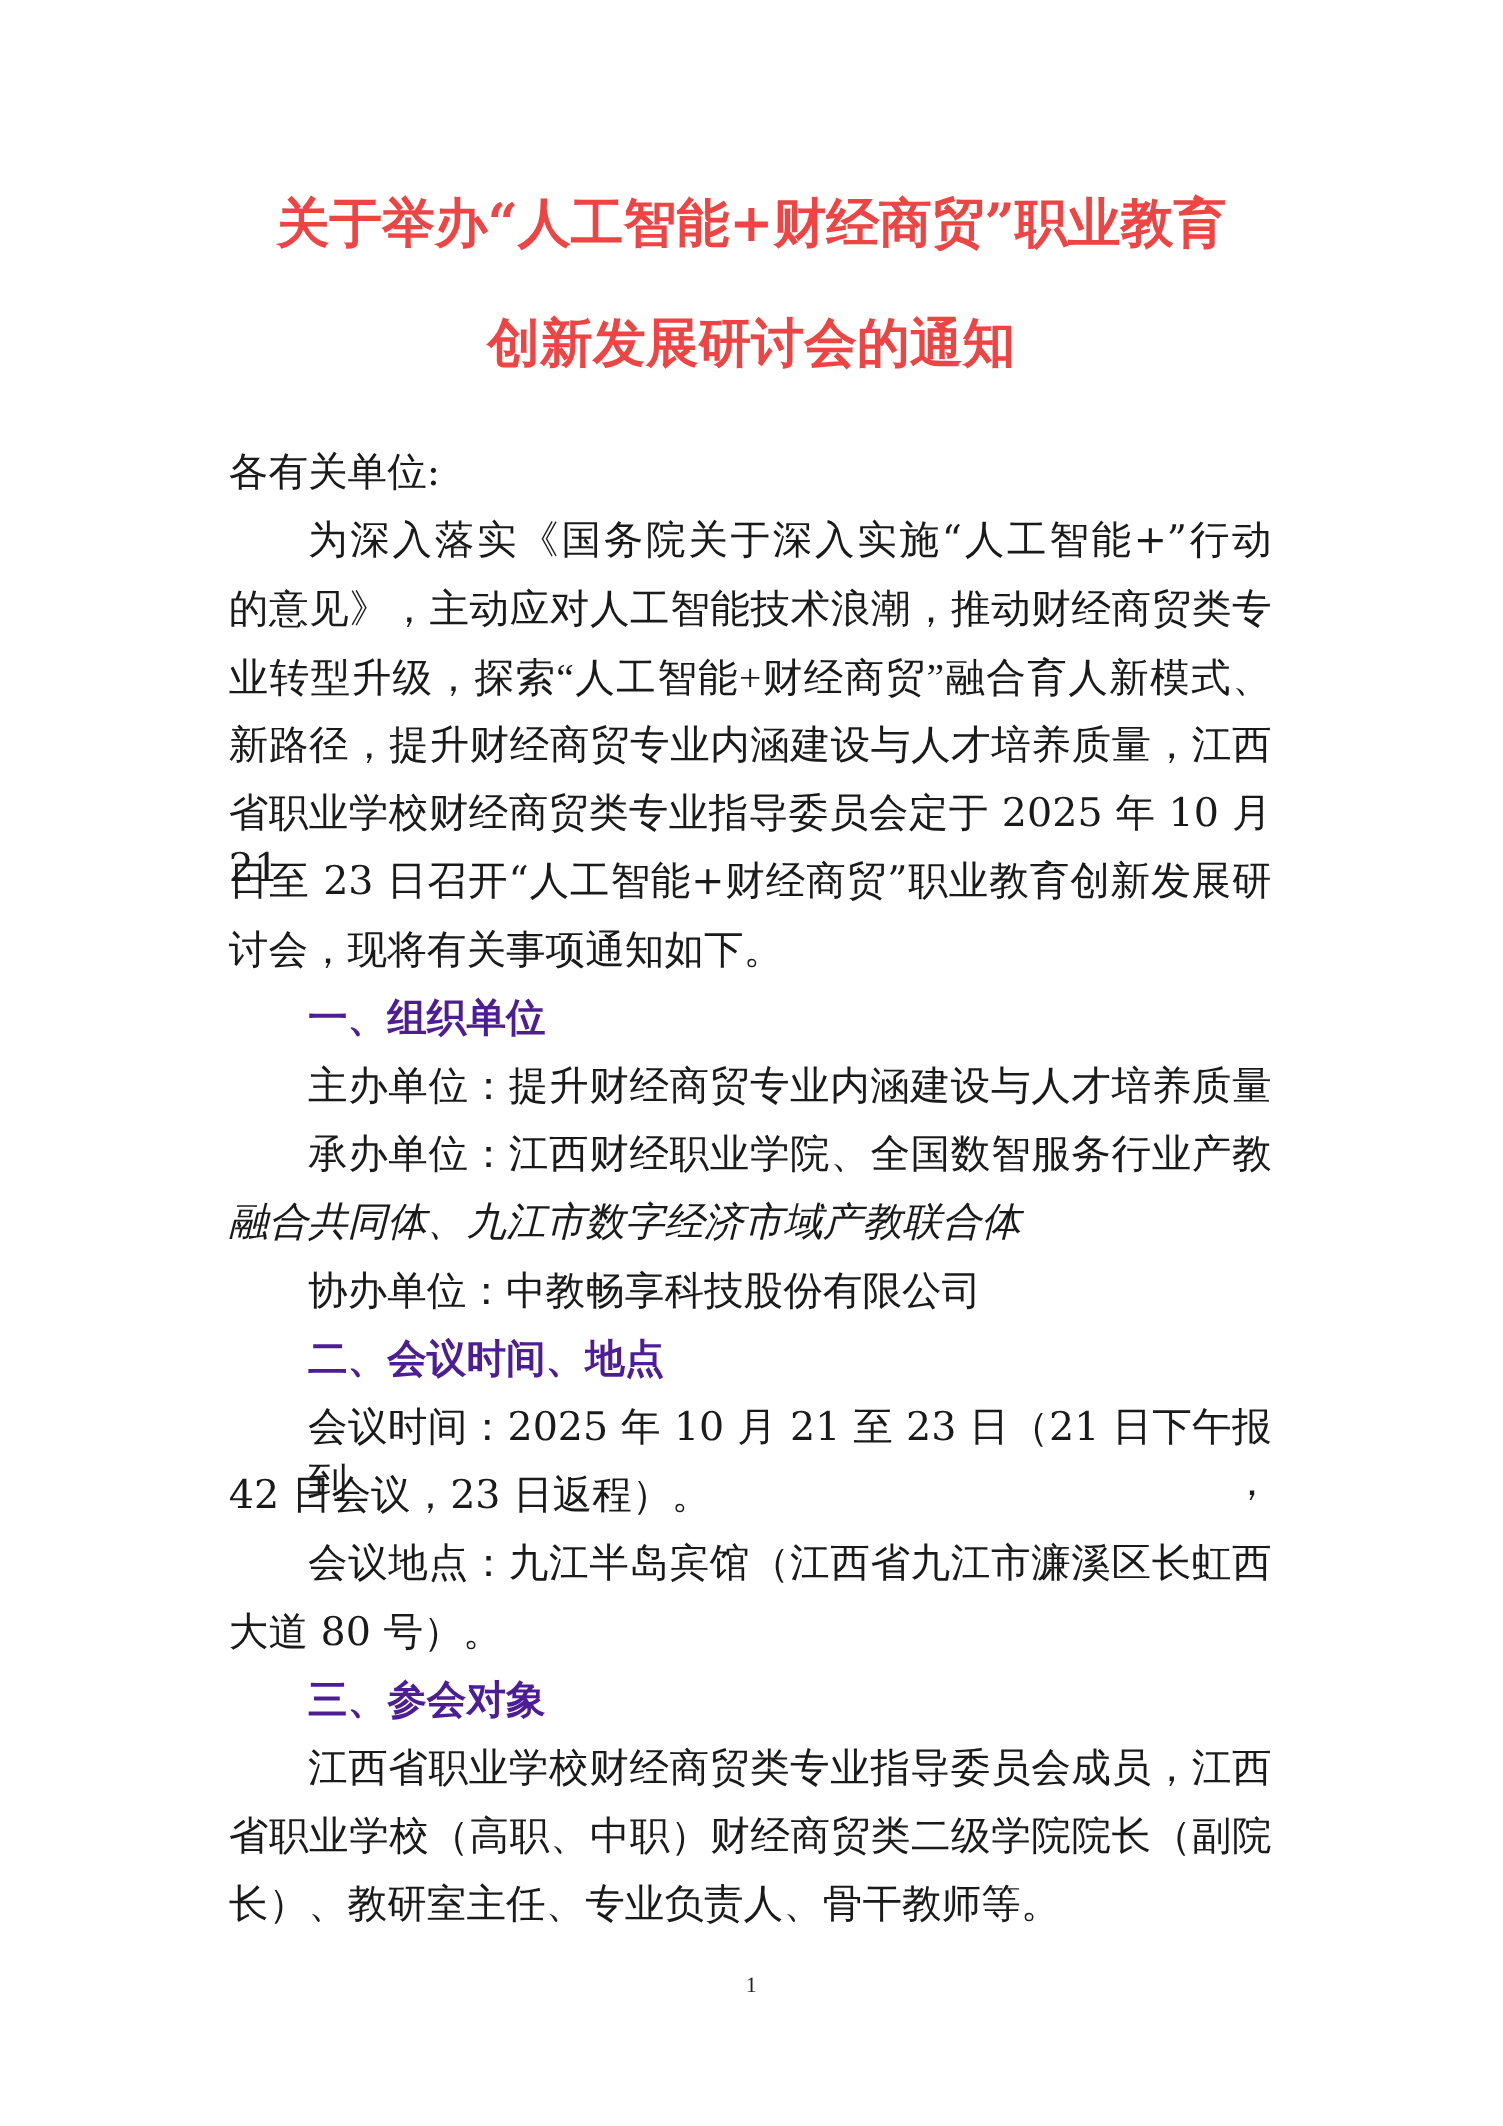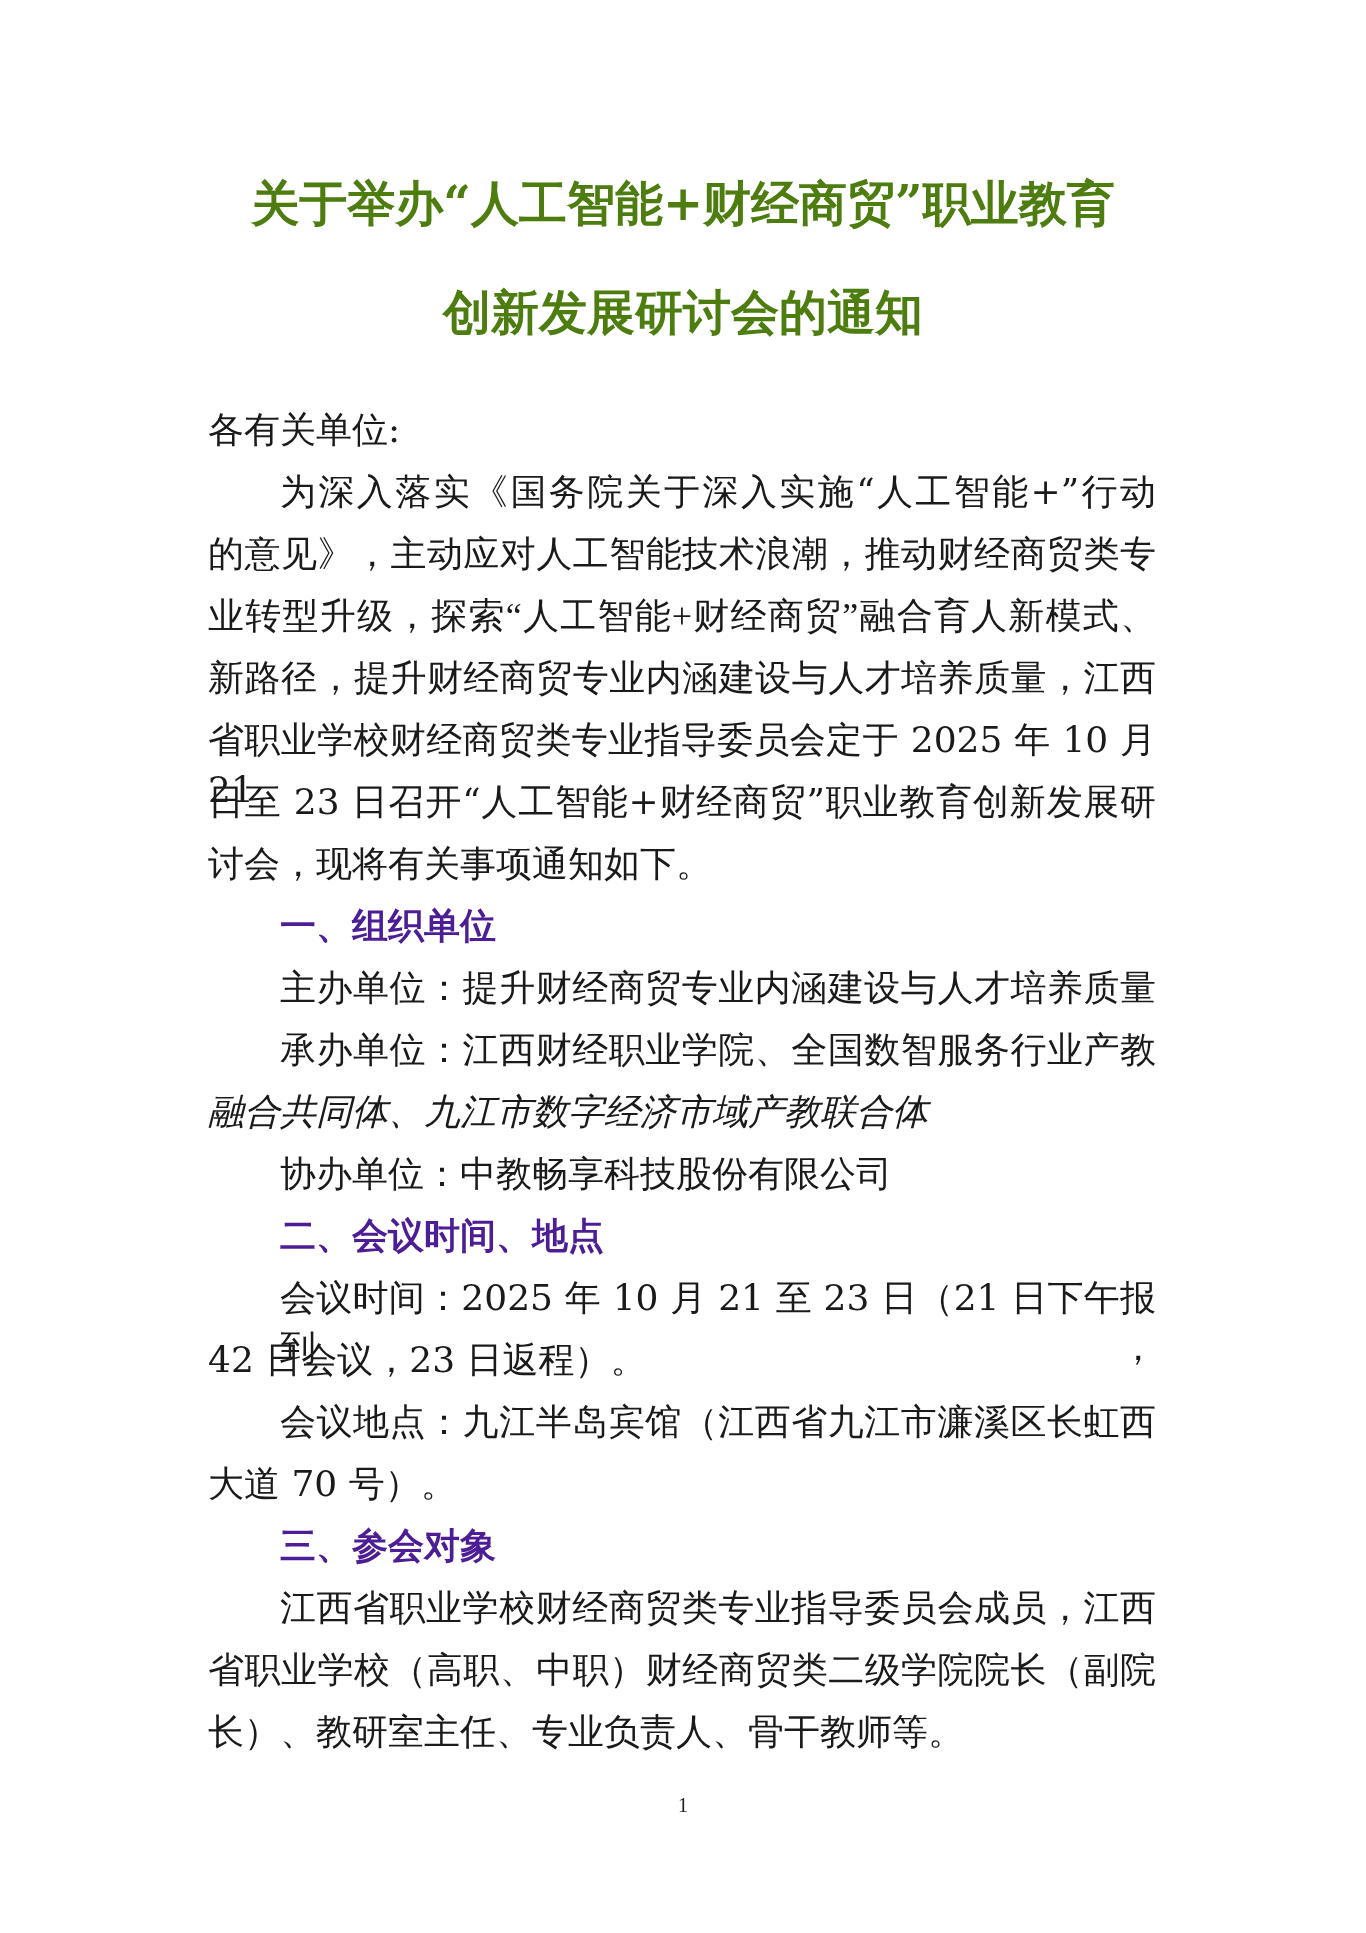--- a/index.html
+++ b/index.html
@@ -2,21 +2,21 @@
 <html><head>
 <meta charset="utf-8">
 <style>
   html, body { margin: 0; padding: 0; background: #ffffff; }
   body { width: 1366px; height: 1933px; position: relative; overflow: hidden; }
   .page { position: absolute; left: 0; top: 0; width: 1366px; height: 1933px; background: #ffffff; color: #111111; }
   .title-line {
     position: absolute; left: 0; width: 1366px; text-align: center;
     font-family: "DejaVu Serif", "Liberation Serif", serif;
     font-weight: bold; font-size: 48px; line-height: 60px; height: 60px;
-    color: #4d7c0f; white-space: nowrap;
+    color: #ef4444; white-space: nowrap;
   }
   .line {
     position: absolute; left: 208px; width: 948px;
     font-family: "DejaVu Serif", "Liberation Serif", serif;
     font-size: 36px; line-height: 50px; height: 50px;
     color: #1a1a1a; white-space: nowrap; overflow: visible;
   }
   .line.full { text-align: justify; text-align-last: justify; white-space: normal; }
   .line.indent { left: 280px; width: 876px; }
   .line.heading {
@@ -50,21 +50,21 @@
   <div class="line heading indent" style="top:901px;">一、组织单位</div>
   <div class="line full indent" style="top:963px;">主办单位：提升财经商贸专业内涵建设与人才培养质量</div>
   <div class="line full indent" style="top:1025px;">承办单位：江西财经职业学院、全国数智服务行业产教</div>
   <div class="line" style="top:1087px;font-style:italic;">融合共同体、九江市数字经济市域产教联合体</div>
   <div class="line indent" style="top:1149px;">协办单位：中教畅享科技股份有限公司</div>
 
   <div class="line heading indent" style="top:1211px;">二、会议时间、地点</div>
   <div class="line full indent" style="top:1273px;">会议时间：2025 年 10 月 21 至 23 日（21 日下午报到，</div>
   <div class="line" style="top:1335px;">42 日会议，23 日返程）。</div>
   <div class="line full indent" style="top:1397px;">会议地点：九江半岛宾馆（江西省九江市濂溪区长虹西</div>
-  <div class="line" style="top:1459px;">大道 70 号）。</div>
+  <div class="line" style="top:1459px;">大道 80 号）。</div>
 
   <div class="line heading indent" style="top:1521px;">三、参会对象</div>
   <div class="line full indent" style="top:1583px;">江西省职业学校财经商贸类专业指导委员会成员，江西</div>
   <div class="line full" style="top:1645px;">省职业学校（高职、中职）财经商贸类二级学院院长（副院</div>
   <div class="line" style="top:1707px;">长）、教研室主任、专业负责人、骨干教师等。</div>
 
   <div class="page-number">1</div>
 </div>
 
 </body></html>

